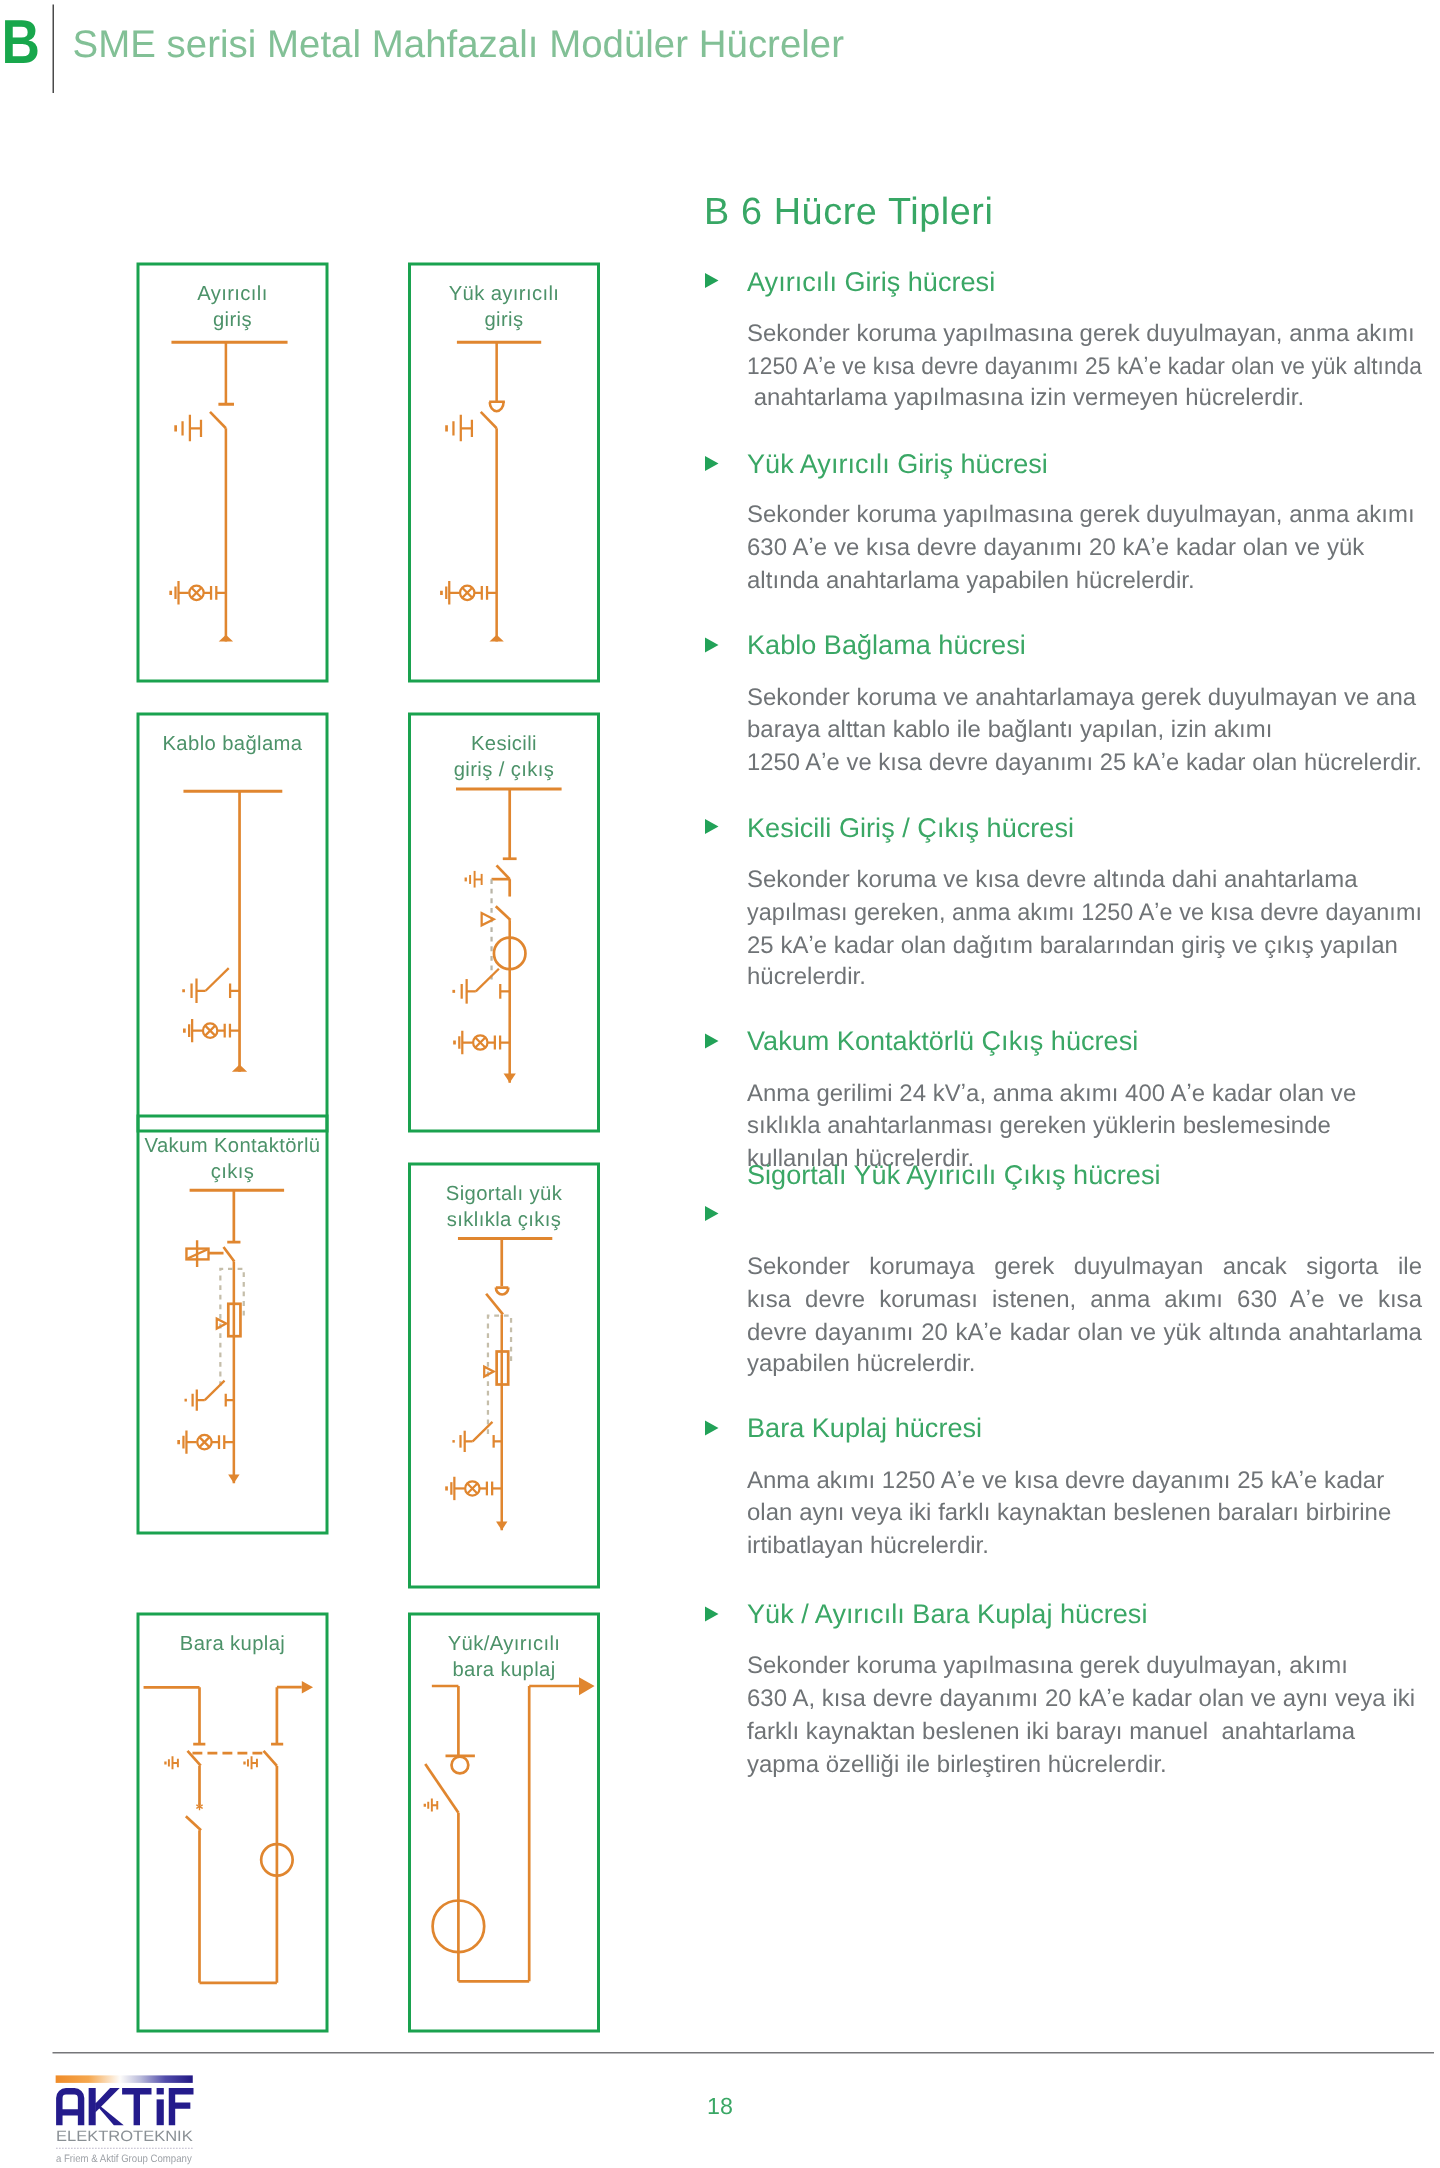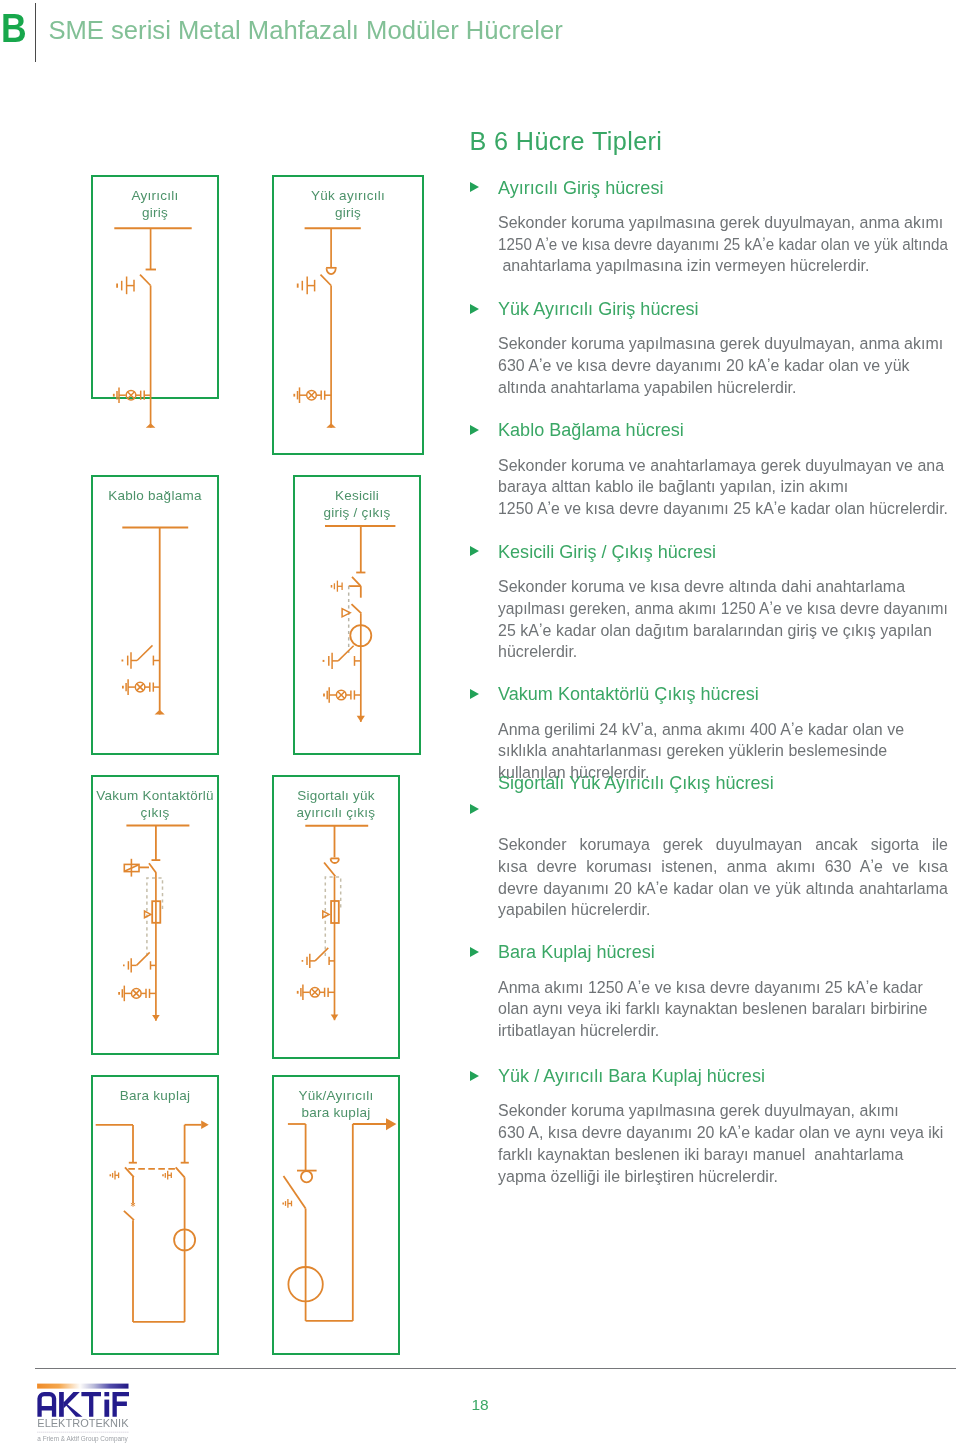--- a/index.html
+++ b/index.html
@@ -44,21 +44,21 @@
   .logo{position:absolute;left:34.5px;top:1381px;width:96px;height:64px;}
 </style>
 </head>
 <body>
 
 <div class="page">
 <div class="hdr-letter">B</div>
 <div class="hdr-rule"></div>
 <div class="hdr-title">SME serisi Metal Mahfazalı Modüler Hücreler</div>
 <div class="sec-title">B 6  Hücre Tipleri</div>
-<div class="panel" style="left:91px;top:175px;width:128px;height:224px;"><div class="panel-label">
+<div class="panel" style="left:91px;top:175px;width:128px;height:280px;"><div class="panel-label">
         <div>Ayırıcılı</div>
         <div>giriş</div>
       </div><span><svg width="128" height="280" viewBox="0 0 128 280" stroke="#e0862f" fill="none" stroke-linecap="butt">
           <line x1="23.3" y1="53.2" x2="100.7" y2="53.2" stroke-width="2.0"></line>
           <line x1="59.6" y1="53.2" x2="59.6" y2="94.5" stroke-width="1.7"></line>
           <line x1="54.6" y1="94.5" x2="65.0" y2="94.5" stroke-width="1.9"></line>
           <line x1="49.0" y1="99.6" x2="59.6" y2="110.5" stroke-width="1.7"></line>
           <line x1="26.1" y1="108.5" x2="26.1" y2="112.7" stroke-width="1.7999999999999998"></line>
           <line x1="30.7" y1="105.8" x2="30.7" y2="115.4" stroke-width="1.5"></line>
           <line x1="35.6" y1="101.5" x2="35.6" y2="119.2" stroke-width="1.5"></line>
@@ -71,21 +71,21 @@
           <line x1="28.0" y1="220.2" x2="34.8" y2="220.2" stroke-width="1.5"></line>
           <circle cx="40.0" cy="220.2" r="4.8" fill="none" stroke-width="1.5"></circle>
           <line x1="36.5" y1="216.7" x2="43.5" y2="223.7" stroke-width="1.5"></line>
           <line x1="36.5" y1="223.7" x2="43.5" y2="216.7" stroke-width="1.5"></line>
           <line x1="44.8" y1="220.2" x2="49.7" y2="220.2" stroke-width="1.5"></line>
           <line x1="49.7" y1="215.6" x2="49.7" y2="224.8" stroke-width="1.5"></line>
           <line x1="53.2" y1="215.6" x2="53.2" y2="224.8" stroke-width="1.5"></line>
           <line x1="53.2" y1="220.2" x2="59.6" y2="220.2" stroke-width="1.5"></line>
           <polygon points="54.8,252.7 64.4,252.7 59.6,248.2" fill="#e0862f" stroke="none"></polygon>
         </svg></span></div>
-<div class="panel" style="left:272px;top:175px;width:152px;height:280px;"><div class="panel-label">
+<div class="panel" style="left:272px;top:175px;width:128px;height:280px;"><div class="panel-label">
         <div>Yük ayırıcılı</div>
         <div>giriş</div>
       </div><span><svg width="128" height="280" viewBox="0 0 128 280" stroke="#e0862f" fill="none" stroke-linecap="butt">
           <line x1="32.6" y1="53.2" x2="88.8" y2="53.2" stroke-width="2.0"></line>
           <line x1="59.1" y1="53.2" x2="59.1" y2="92.3" stroke-width="1.7"></line>
           <line x1="54.1" y1="92.8" x2="64.6" y2="92.8" stroke-width="1.7"></line>
           <path d="M 54.5 93.2 A 4.6 5.9 0 0 0 63.7 93.2" fill="none" stroke-width="1.7"></path>
           <line x1="48.5" y1="99.6" x2="59.1" y2="110.5" stroke-width="1.7"></line>
           <line x1="25.7" y1="108.5" x2="25.7" y2="112.7" stroke-width="1.7999999999999998"></line>
           <line x1="30.3" y1="105.8" x2="30.3" y2="115.4" stroke-width="1.5"></line>
@@ -124,21 +124,21 @@
           <line x1="37.1" y1="212.1" x2="43.9" y2="212.1" stroke-width="1.5"></line>
           <circle cx="49.1" cy="212.1" r="4.8" fill="none" stroke-width="1.5"></circle>
           <line x1="45.6" y1="208.6" x2="52.6" y2="215.6" stroke-width="1.5"></line>
           <line x1="45.6" y1="215.6" x2="52.6" y2="208.6" stroke-width="1.5"></line>
           <line x1="53.9" y1="212.1" x2="58.8" y2="212.1" stroke-width="1.5"></line>
           <line x1="58.8" y1="207.5" x2="58.8" y2="216.7" stroke-width="1.5"></line>
           <line x1="62.3" y1="207.5" x2="62.3" y2="216.7" stroke-width="1.5"></line>
           <line x1="62.3" y1="212.1" x2="68.7" y2="212.1" stroke-width="1.5"></line>
           <polygon points="63.6,239.5 73.8,239.5 68.7,234.7" fill="#e0862f" stroke="none"></polygon>
         </svg></span></div>
-<div class="panel" style="left:272px;top:475px;width:128px;height:280px;margin-left:21px;"><div class="panel-label">
+<div class="panel" style="left:272px;top:475px;width:128px;height:280px;"><div class="panel-label">
         <div>Kesicili</div>
         <div>giriş / çıkış</div>
       </div><span><svg width="128" height="280" viewBox="0 0 128 280" stroke="#e0862f" fill="none" stroke-linecap="butt">
           <line x1="32.0" y1="51.0" x2="102.4" y2="51.0" stroke-width="2.0"></line>
           <line x1="67.8" y1="51.0" x2="67.8" y2="97.5" stroke-width="1.8"></line>
           <line x1="63.2" y1="97.5" x2="72.4" y2="97.5" stroke-width="1.8"></line>
           <line x1="59.0" y1="101.9" x2="67.8" y2="111.1" stroke-width="1.8"></line>
           <line x1="55.7" y1="111.1" x2="67.8" y2="111.1" stroke-width="1.8"></line>
           <line x1="38.5" y1="110.0" x2="38.5" y2="112.6" stroke-width="1.56"></line>
           <line x1="41.4" y1="108.3" x2="41.4" y2="114.3" stroke-width="1.3"></line>
@@ -164,21 +164,21 @@
           <line x1="36.2" y1="220.0" x2="43.0" y2="220.0" stroke-width="1.5"></line>
           <circle cx="48.2" cy="220.0" r="4.8" fill="none" stroke-width="1.5"></circle>
           <line x1="44.7" y1="216.5" x2="51.7" y2="223.5" stroke-width="1.5"></line>
           <line x1="44.7" y1="223.5" x2="51.7" y2="216.5" stroke-width="1.5"></line>
           <line x1="53.0" y1="220.0" x2="57.9" y2="220.0" stroke-width="1.5"></line>
           <line x1="57.9" y1="215.4" x2="57.9" y2="224.6" stroke-width="1.5"></line>
           <line x1="61.4" y1="215.4" x2="61.4" y2="224.6" stroke-width="1.5"></line>
           <line x1="61.4" y1="220.0" x2="67.8" y2="220.0" stroke-width="1.5"></line>
           <polygon points="63.7,240.7 71.9,240.7 67.8,246.9" fill="#e0862f" stroke="none"></polygon>
         </svg></span></div>
-<div class="panel" style="left:91px;top:775px;width:128px;height:280px;"><div class="panel-label">
+<div class="panel" style="left:91px;top:743px;width:128px;height:280px;"><div class="panel-label">
         <div>Vakum Kontaktörlü</div>
         <div>çıkış</div>
       </div><span><svg width="128" height="280" viewBox="0 0 128 280" stroke="#e0862f" fill="none" stroke-linecap="butt">
           <line x1="35.4" y1="50.5" x2="98.4" y2="50.5" stroke-width="2.0"></line>
           <line x1="64.9" y1="50.5" x2="64.9" y2="85.1" stroke-width="1.8"></line>
           <line x1="60.5" y1="85.1" x2="69.3" y2="85.1" stroke-width="1.8"></line>
           <rect x="33.3" y="89.4" width="14.7" height="7.2" fill="none" stroke-width="1.6"></rect>
           <line x1="40.4" y1="83.8" x2="40.4" y2="101.6" stroke-width="1.6"></line>
           <line x1="34.0" y1="96.0" x2="47.2" y2="90.0" stroke-width="1.6"></line>
           <line x1="48.1" y1="92.4" x2="58.0" y2="92.4" stroke-width="1.8"></line>
@@ -202,21 +202,21 @@
           <line x1="41.8" y1="214.9" x2="48.8" y2="221.9" stroke-width="1.5"></line>
           <line x1="41.8" y1="221.9" x2="48.8" y2="214.9" stroke-width="1.5"></line>
           <line x1="50.1" y1="218.4" x2="55.0" y2="218.4" stroke-width="1.5"></line>
           <line x1="55.0" y1="213.8" x2="55.0" y2="223.0" stroke-width="1.5"></line>
           <line x1="58.5" y1="213.8" x2="58.5" y2="223.0" stroke-width="1.5"></line>
           <line x1="58.5" y1="218.4" x2="64.9" y2="218.4" stroke-width="1.5"></line>
           <polygon points="61.1,240.0 68.7,240.0 64.9,245.8" fill="#e0862f" stroke="none"></polygon>
         </svg></span></div>
 <div class="panel" style="left:272px;top:775px;width:128px;height:284px;"><div class="panel-label">
         <div>Sigortalı yük</div>
-        <div>ayırıcılı çıkış</div>
+        <div>sıklıkla çıkış</div>
       </div><span><svg width="128" height="280" viewBox="0 0 128 280" stroke="#e0862f" fill="none" stroke-linecap="butt">
           <line x1="33.3" y1="50.7" x2="96.2" y2="50.7" stroke-width="2.0"></line>
           <line x1="62.5" y1="50.7" x2="62.5" y2="82.4" stroke-width="1.8"></line>
           <line x1="58.6" y1="83.4" x2="66.9" y2="83.4" stroke-width="1.8"></line>
           <path d="M 58.6 83.4 A 4.15 4.6 0 0 0 66.9 83.4" fill="none" stroke-width="1.8"></path>
           <line x1="52.1" y1="87.5" x2="63.3" y2="101.3" stroke-width="1.8"></line>
           <line x1="62.5" y1="101.3" x2="62.5" y2="245.2" stroke-width="1.7"></line>
           <path d="M 53.3 181.0 L 53.3 102.0 L 68.7 102.0 L 68.7 135.5" fill="none" stroke="#c5beaa" stroke-width="1.5" stroke-dasharray="3.2 3.2"></path>
           <polygon points="50.8,136.1 50.8,142.7 57.1,139.4" fill="none" stroke-width="1.5" stroke-linejoin="miter"></polygon>
           <rect x="59.1" y="126.0" width="7.7" height="22.0" fill="none" stroke-width="1.8"></rect>

